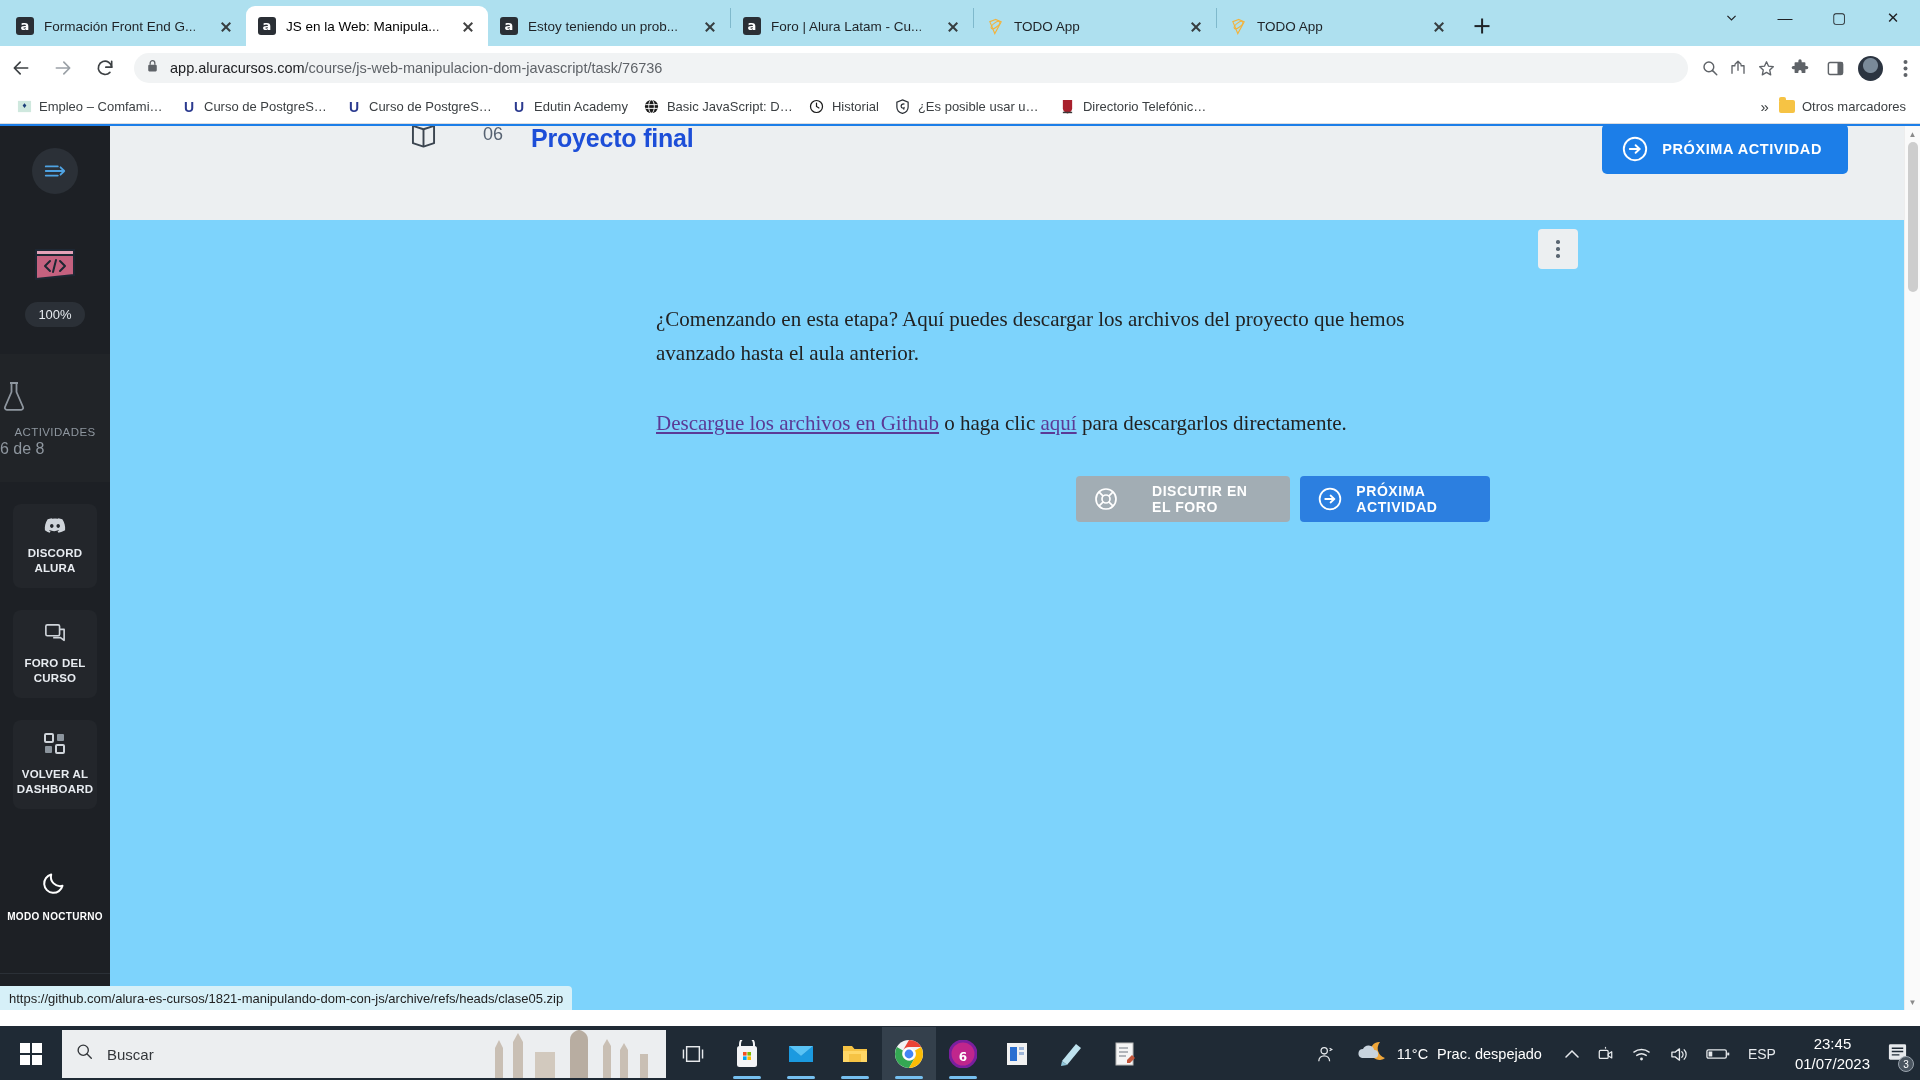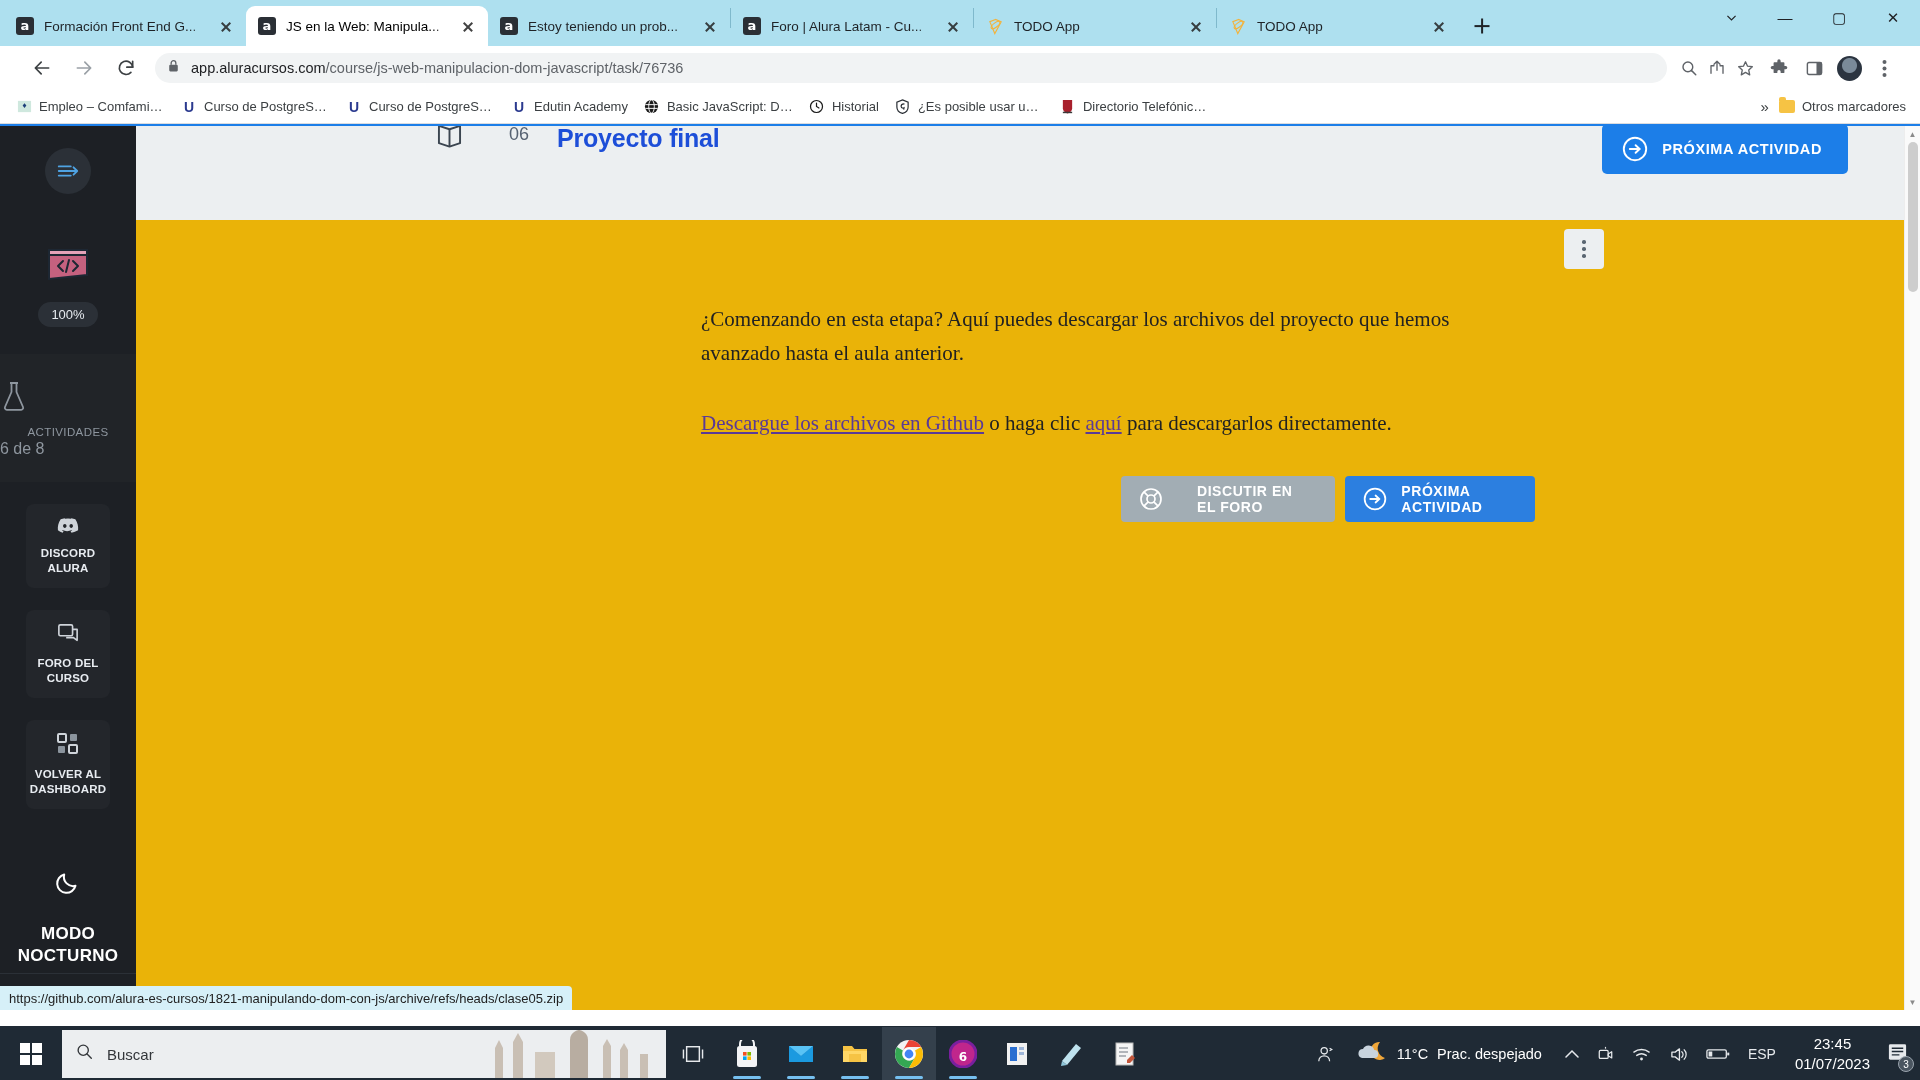--- a/index.html
+++ b/index.html
@@ -60,21 +60,21 @@
     left: 50%; top: 50%; transform: translate(-50%,-50%);
   }
   .newtab::before { width: 15px; height: 1.8px; }
   .newtab::after  { width: 1.8px; height: 15px; }
 
   .wincontrols { margin-left: auto; display: flex; align-items: flex-start; height: 46px; }
   .wc { width: 54px; height: 34px; display: flex; align-items: center; justify-content: center; }
   .wc span { font-size: 15px; color: #202124; line-height: 1; }
 
   
-  .toolbar { height: 44px; background: #fff; display: flex; align-items: center; padding: 0 21px; }
+  .toolbar { height: 44px; background: #fff; display: flex; align-items: center; padding: 0 0; }
   .nav-btn { width: 34px; height: 34px; margin: 0 4px; display: flex; align-items: center;
              justify-content: center; border-radius: 50%; color: #3c4043; font-size: 19px; }
   .omnibox {
     flex: 1; height: 30px; background: #f1f3f4; border-radius: 16px;
     display: flex; align-items: center; padding: 0 12px; margin: 0 8px;
     min-width: 0;
   }
   .omnibox .lock { margin-right: 11px; flex: none; }
   .omnibox .url { font-size: 14.5px; color: #5f6368; white-space: nowrap; overflow: hidden;
                   font-family: "Liberation Sans", sans-serif; }
@@ -100,21 +100,21 @@
                position: relative; }
   .folder-ic::before { content:""; position:absolute; top:-3px; left:0; width:7px; height:4px;
                        background:#f6c344; border-radius:2px 2px 0 0; }
 
   
   .page { position: relative; height: 886px; background: #fff; display: flex; }
   .page-top-rule { position: absolute; top: 0; left: 0; right: 0; height: 2px; background: #1c7ee8; z-index: 5;}
 
   
   .asidebar {
-    width: 136px; background: #1d2025; color: #cfd4da; flex: none;
+    width: 110px; background: #1d2025; color: #cfd4da; flex: none;
     display: flex; flex-direction: column; align-items: center; position: relative;
   }
   .as-top { height: 94px; display: flex; align-items: center; justify-content: center; width: 100%; }
   .as-circle { width: 46px; height: 46px; border-radius: 50%; background: #2b3037;
                display: flex; align-items: center; justify-content: center; }
   .as-progress { height: 136px; display: flex; flex-direction: column; align-items: center;
                  justify-content: center; width: 100%; }
   .pct { margin-top: 12px; background: #2b3037; color: #e6eaef; font-size: 13px;
          padding: 5px 13px; border-radius: 13px; }
   .as-sect { width: 100%; background: #212428; padding: 26px 0 24px; display: flex;
@@ -122,42 +122,42 @@
   .as-sect .lbl { font-size: 11.5px; letter-spacing: .4px; color: #8e969f; margin-top: 9px;
                   text-align: center; line-height: 1.25; }
   .as-sect .sub { font-size: 16px; color: #8e969f; margin-top: 1px; }
   .as-link {
     width: 84px; margin-top: 22px; padding: 13px 4px 12px; border-radius: 8px;
     display: flex; flex-direction: column; align-items: center; background: #23262b;
   }
   .as-link .tx { font-size: 11.5px; font-weight: bold; color: #e8ecf1; text-align: center;
                  margin-top: 8px; line-height: 1.3; letter-spacing: .2px; }
   .as-night { margin-top: 58px; display: flex; flex-direction: column; align-items: center; }
-  .as-night .tx { font-size: 17px; font-weight: bold; color: #fff; text-align: center;
-                  margin-top: 22px; line-height: 1.3; letter-spacing: .3px; }
+  .as-night .tx { font-size: 10px; font-weight: bold; color: #fff; text-align: center;
+                  margin-top: 9px; line-height: 1.3; letter-spacing: .3px; }
   .as-divider { position: absolute; bottom: 36px; width: 100%; height: 1px; background: #2b3037; }
 
   
   .maincol { flex: 1; display: flex; flex-direction: column; min-width: 0; position: relative; }
   .task-head {
     height: 96px; background: #eceff1; display: flex; align-items: flex-start; padding: 0 30px;
     flex: none;
   }
   .th-book { margin-left: 270px; color: #3b4550; flex: none; }
   .th-num { margin-left: 46px; font-size: 18px; color: #566272; flex: none; }
   .th-title { margin-left: 28px; font-size: 25px; font-weight: bold; color: #1d4ed8; flex: none;
               letter-spacing: -.2px; }
   .th-cta {
     margin-left: auto; margin-right: 42px; background: #1c7ee8; color: #fff; height: 50px;
     border-radius: 5px; display: flex; align-items: center; padding: 0 26px 0 20px;
     font-size: 14.5px; font-weight: bold; letter-spacing: .6px; flex: none;
   }
   .th-cta .ci { margin-right: 14px; display: flex; }
 
-  .task-body { flex: 1; background: #eab308; position: relative; overflow: hidden; padding-left: 19px; }
+  .task-body { flex: 1; background: #7dd3fc; position: relative; overflow: hidden; }
   .kebab {
     position: absolute; top: 9px; left: 1428px; width: 40px; height: 40px; background: #eceff1;
     border-radius: 4px; display: flex; align-items: center; justify-content: center;
     flex-direction: column; gap: 3.5px;
   }
   .kebab i { width: 3.5px; height: 3.5px; background: #5a6672; border-radius: 50%; display: block; }
 
   .article { padding: 82px 0 0 546px; max-width: 1380px; }
   .article p {
     font-family: "Liberation Serif", serif; font-size: 21px; line-height: 1.62; color: #222;

